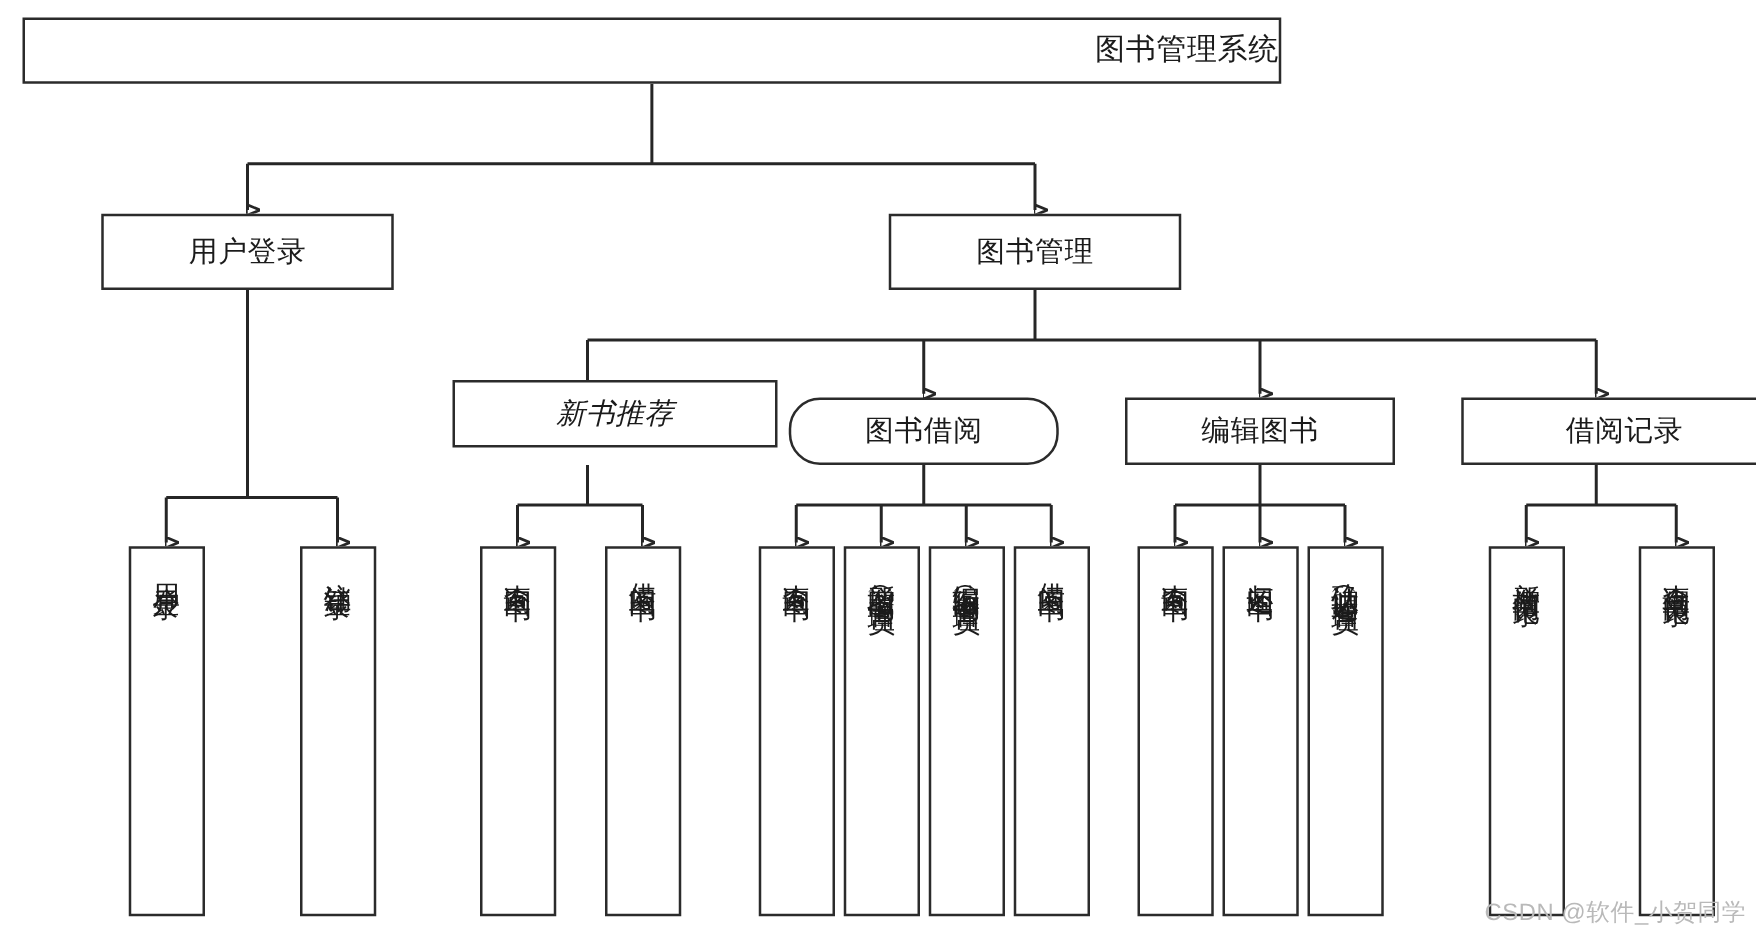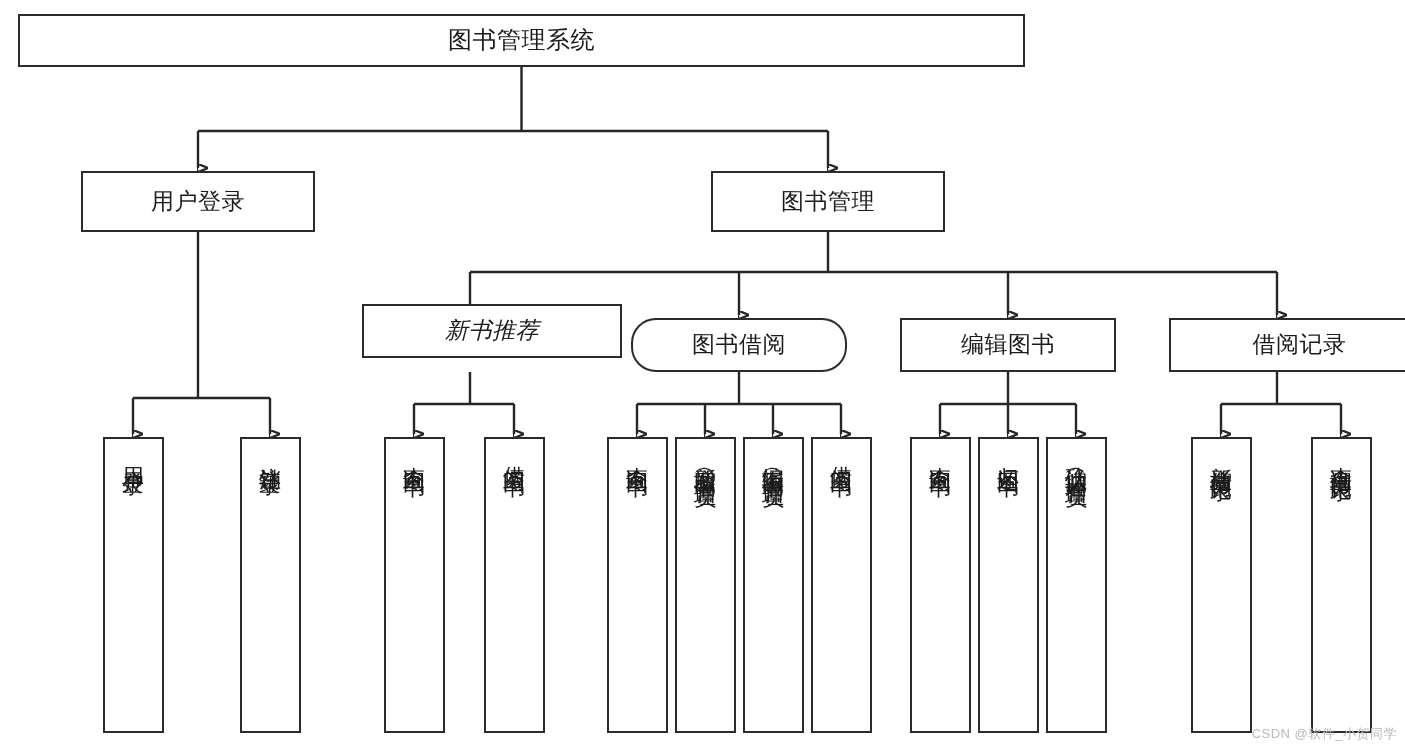--- a/index.html
+++ b/index.html
@@ -66,21 +66,21 @@
     letter-spacing: 3px;
     line-height: 1.05;
     white-space: nowrap;
     display: block;
   }
   
   #watermark {
     position: absolute;
     right: 8px;
     bottom: 4px;
-    font-size: 13px;
+    font-size: 19px;
     color: #b9b9b9;
     letter-spacing: 0.5px;
     white-space: nowrap;
     user-select: none;
   }
 </style>
 </head>
 <body>
 
 <div id="diagram-canvas">
@@ -129,21 +129,21 @@
     <path d="M 940 404 L 940 434" marker-end="url(#arrow)"></path>
     <path d="M 1008 404 L 1008 434" marker-end="url(#arrow)"></path>
     <path d="M 1076 404 L 1076 434" marker-end="url(#arrow)"></path>
 
     <path d="M 1277 372 L 1277 404"></path>
     <path d="M 1221 404 L 1341 404"></path>
     <path d="M 1221 404 L 1221 434" marker-end="url(#arrow)"></path>
     <path d="M 1341 404 L 1341 434" marker-end="url(#arrow)"></path>
   </svg>
 
-  <div class="node horiz root" style="left:18px; top:14px; width:1007px; height:53px;">
+  <div class="node horiz root" style="left:18px; top:14px; width:1007px; height:53px;justify-content:flex-end;">
     <span>图书管理系统</span>
   </div>
 
   <div class="node horiz" style="left:81px; top:171px; width:234px; height:61px;">
     <span>用户登录</span>
   </div>
   <div class="node horiz" style="left:711px; top:171px; width:234px; height:61px;font-family:Liberation Serif, serif;">
     <span>图书管理</span>
   </div>
 

